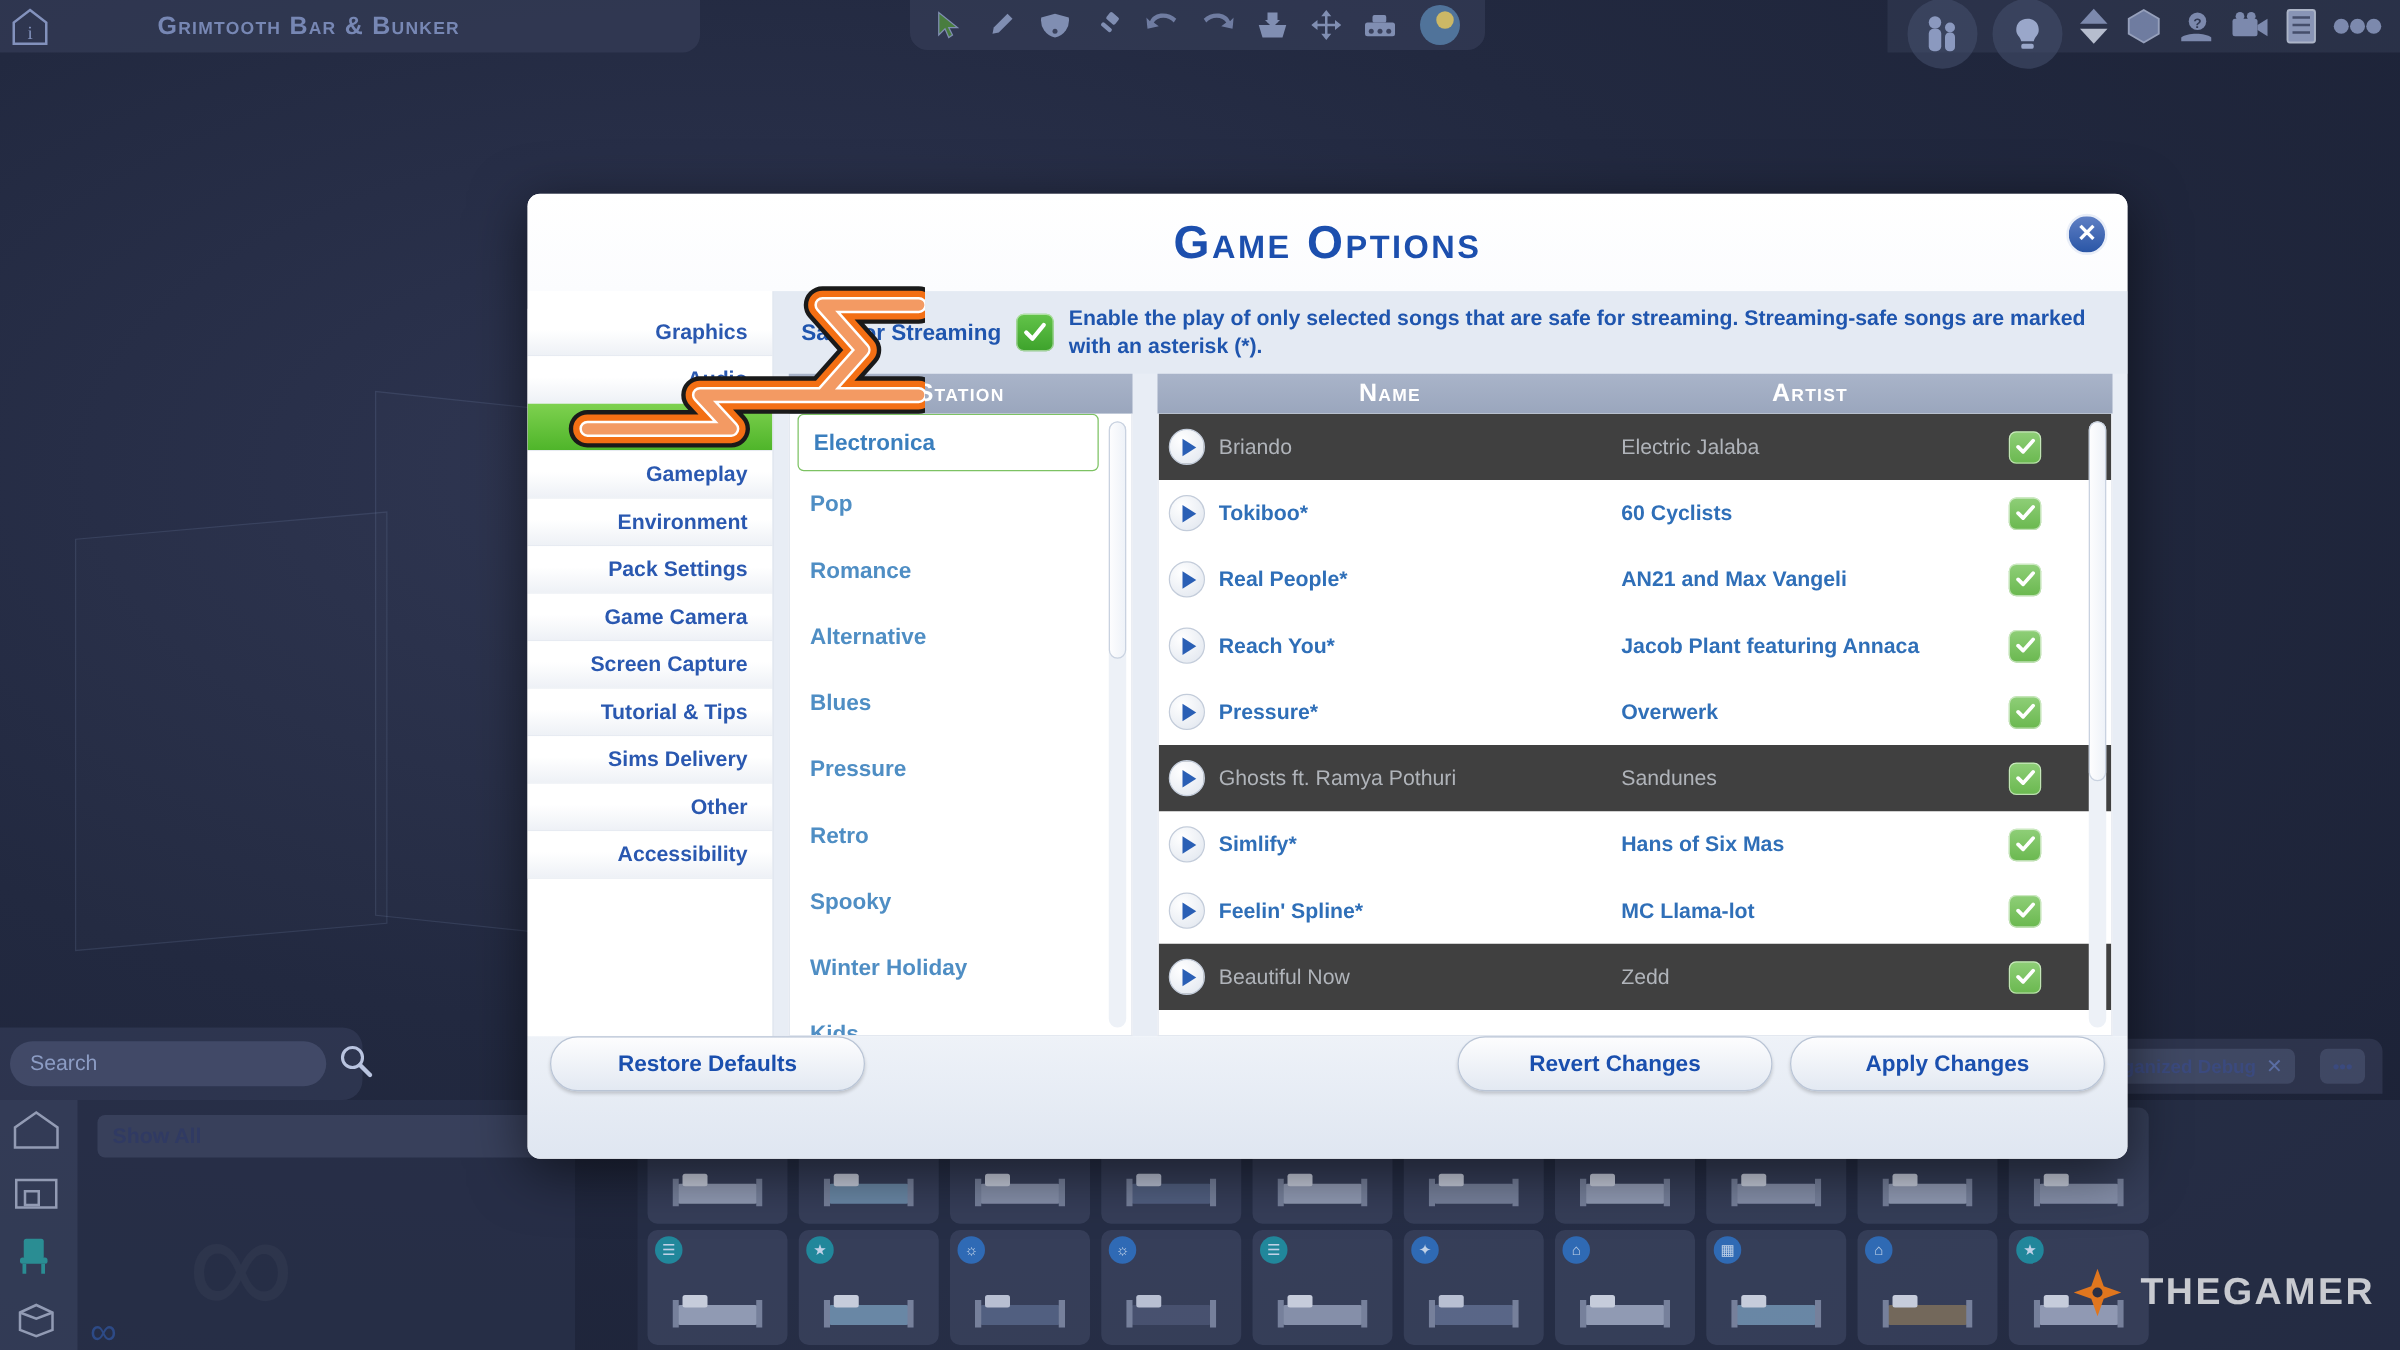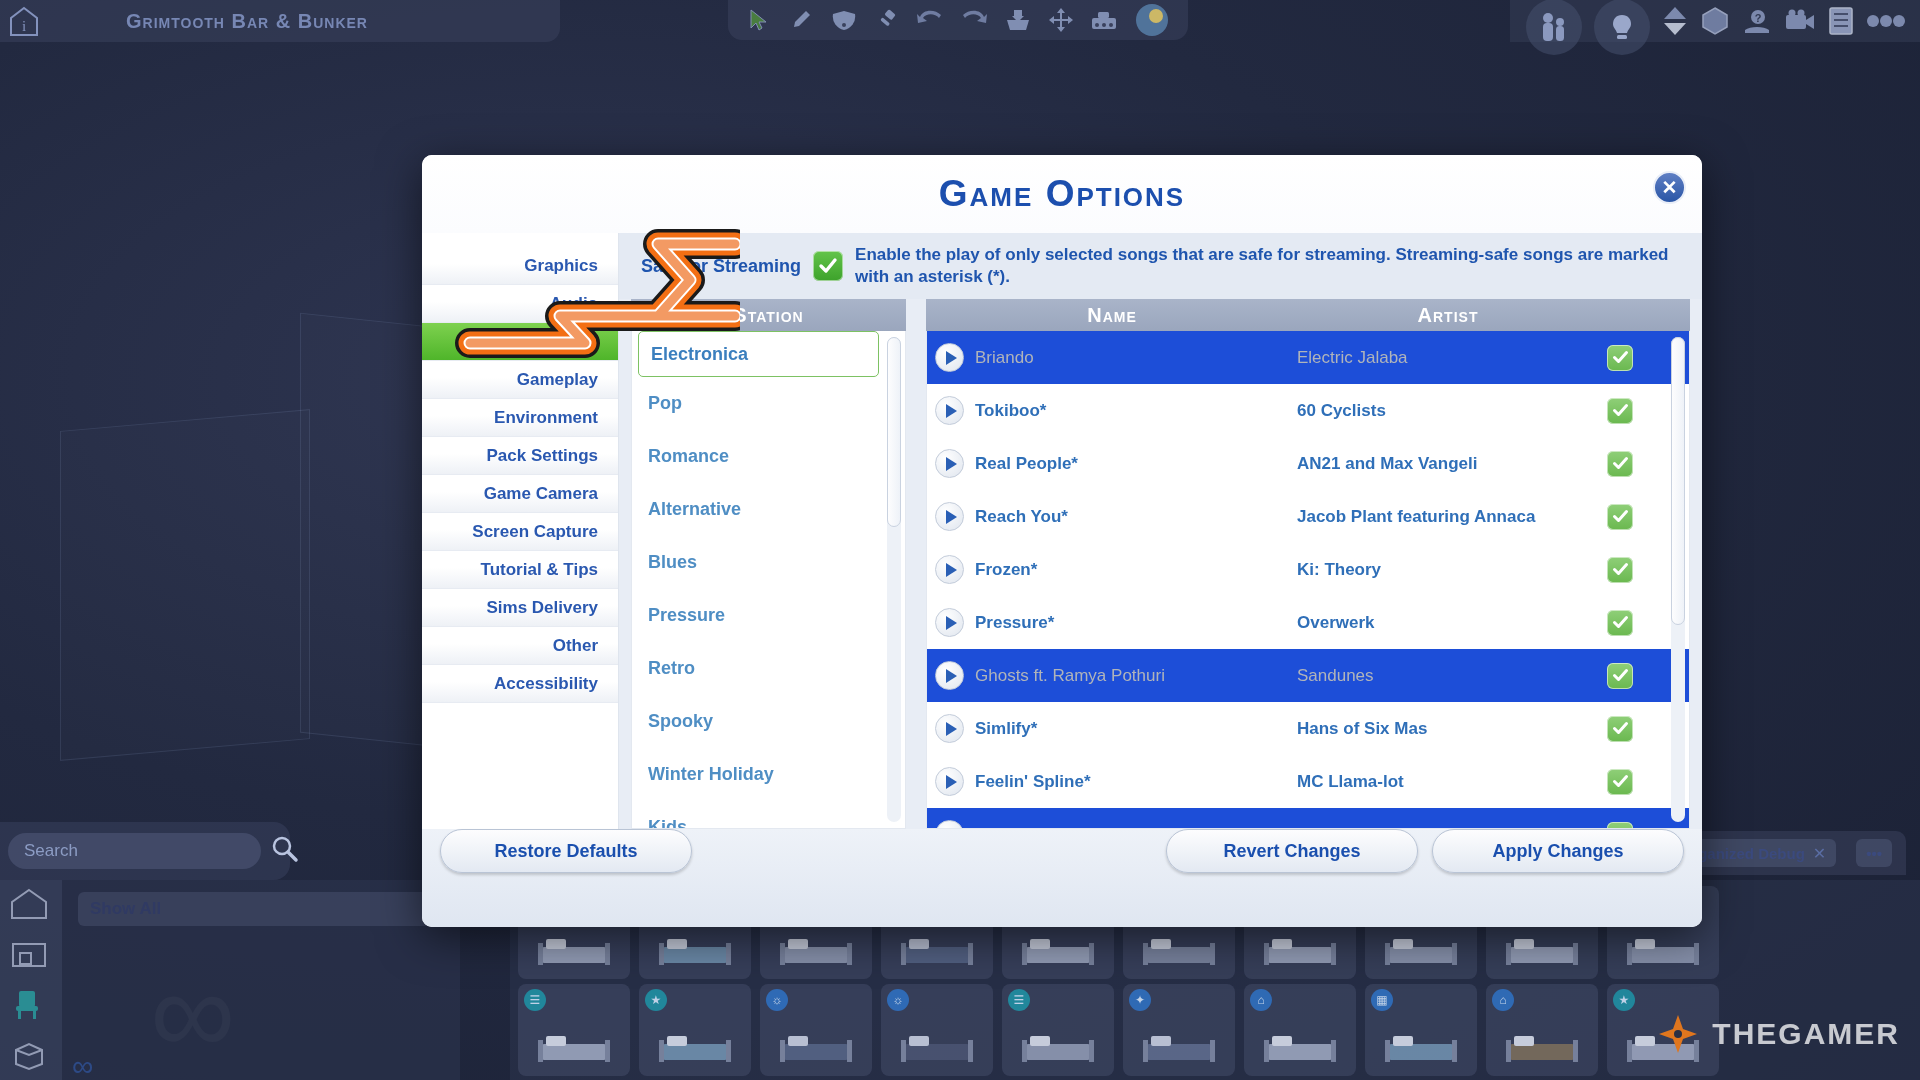--- a/index.html
+++ b/index.html
@@ -271,21 +271,21 @@
     height: 46px;
     padding-left: 12px;
   }
 
   
   .song-row {
     height: 53px; display: flex; align-items: center;
     padding-left: 8px;
     cursor: pointer;
   }
-  .song-row.alt { background: #1d4ed8; }
+  .song-row.alt { background: #404040; }
   .play-btn {
     width: 29px; height: 29px; border-radius: 50%;
     background: radial-gradient(circle at 35% 30%, #ffffff, #dfe5ee);
     border: 1px solid #c3ccda;
     display: flex; align-items: center; justify-content: center;
     flex: 0 0 auto; margin-right: 11px; cursor: pointer;
   }
   .play-tri {
     width: 0; height: 0;
     border-left: 11px solid #2a5fb5;
@@ -868,34 +868,20 @@
               <span class="song-artist">Jacob Plant featuring Annaca</span>
               <span class="song-check">
                   <span class="cb">
                     <svg width="19" height="19" viewBox="0 0 19 19">
                       <path d="M3.5 9.5 L7.5 13.5 L15.5 4.5" fill="none" stroke="#fff" stroke-width="3" stroke-linecap="round" stroke-linejoin="round"></path>
                     </svg>
                   </span>
                 </span>
             </div>
 
-            <div class="song-row">
-              <span class="play-btn">
-                  <span class="play-tri"></span>
-                </span>
-              <span class="song-name">Frozen*</span>
-              <span class="song-artist">Ki: Theory</span>
-              <span class="song-check">
-                  <span class="cb">
-                    <svg width="19" height="19" viewBox="0 0 19 19">
-                      <path d="M3.5 9.5 L7.5 13.5 L15.5 4.5" fill="none" stroke="#fff" stroke-width="3" stroke-linecap="round" stroke-linejoin="round"></path>
-                    </svg>
-                  </span>
-                </span>
-            </div>
 
             <div class="song-row">
               <span class="play-btn">
                   <span class="play-tri"></span>
                 </span>
               <span class="song-name">Pressure*</span>
               <span class="song-artist">Overwerk</span>
               <span class="song-check">
                   <span class="cb">
                     <svg width="19" height="19" viewBox="0 0 19 19">

